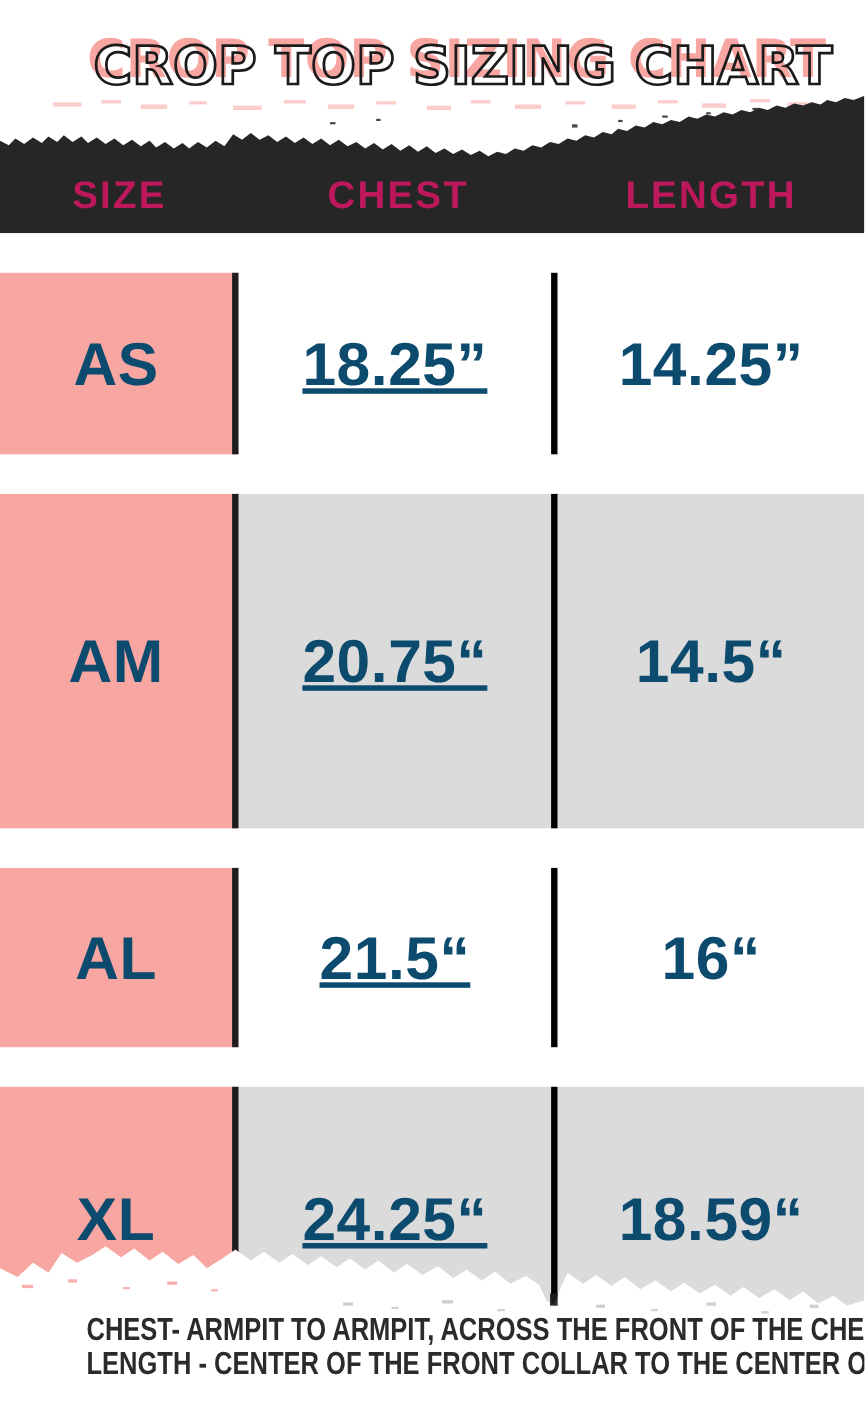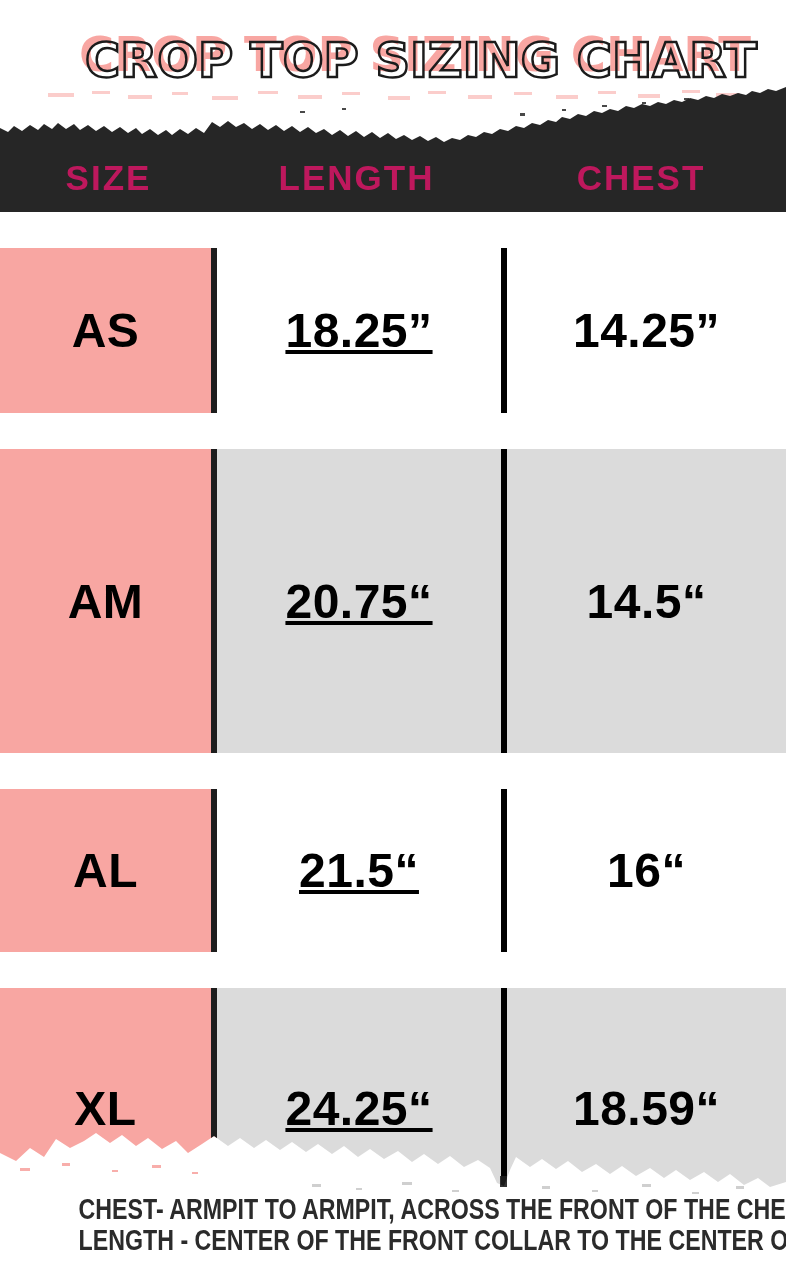--- a/index.html
+++ b/index.html
@@ -45,21 +45,21 @@
     position:absolute;top:212px;left:0;width:786px;height:1000px;
     clip-path:polygon(0px 0px,786px 0px,786px 970px,770px 975px,758px 966px,744px 973px,730px 962px,718px 970px,704px 960px,690px 968px,676px 958px,664px 966px,650px 956px,636px 964px,622px 954px,610px 962px,596px 952px,582px 960px,568px 949px,556px 957px,542px 947px,530px 955px,516px 945px,510px 958px,504px 974px,497px 971px,490px 956px,478px 948px,464px 955px,450px 944px,438px 952px,424px 942px,412px 950px,398px 939px,384px 947px,370px 937px,358px 945px,344px 934px,332px 942px,318px 932px,306px 940px,292px 930px,280px 938px,266px 928px,254px 936px,240px 926px,228px 934px,214px 924px,202px 932px,188px 941px,176px 929px,162px 937px,148px 926px,136px 934px,122px 923px,110px 931px,96px 921px,84px 929px,70px 936px,56px 927px,44px 945px,30px 936px,16px 949px,0px 941px);
   }
   .trow{display:flex;width:786px;}
   .trow.r1{height:201px;}
   .trow.r2{height:340px;}
   .trow.r3{height:199px;}
   .trow.r4{height:276px;}
   .cell{
     display:flex;align-items:center;justify-content:center;
-    font-size:48px;font-weight:700;color:#000000;letter-spacing:0.5px;margin-top:36px;
+    font-size:55px;font-weight:700;color:#0c4a6e;letter-spacing:0.5px;margin-top:36px;
   }
   .cell.size{width:211px;background:#F8A6A2;border-right:6px solid #1d1d1d;}
   .cell.chest{width:284px;border-right:6px solid #000000;text-decoration:underline;}
   .cell.length{flex:1;}
   .bg-white{background:#ffffff;}
   .bg-gray{background:#DBDBDB;}
 
   
   .bottom-specks{position:absolute;top:1160px;left:0;}
 
@@ -114,22 +114,22 @@
         <rect x="642" y="17" width="4" height="2"></rect>
       <rect x="684" y="13" width="5" height="2"></rect>
         <rect x="722" y="11" width="4" height="2"></rect>
     </g>
 
     <path fill="#262626" d="M0,43 L8,47 L14,41 L22,46 L30,40 L38,45 L44,39 L52,44 L58,38 L66,44 L74,39 L80,45 L88,40 L96,46 L104,41 L112,47 L120,42 L128,48 L136,43 L142,49 L150,44 L158,50 L166,45 L172,50 L180,44 L188,49 L196,43 L204,48 L212,37 L220,42 L228,36 L236,42 L244,38 L252,44 L260,39 L268,45 L276,40 L284,46 L292,41 L300,47 L308,42 L316,48 L324,44 L332,50 L340,45 L348,51 L356,46 L364,52 L372,47 L380,53 L388,48 L396,54 L404,50 L412,55 L420,51 L428,56 L436,52 L444,57 L452,53 L460,55 L468,50 L476,52 L484,47 L492,49 L500,44 L508,46 L516,41 L524,43 L532,38 L540,40 L548,35 L556,37 L562,32 L570,34 L578,29 L586,31 L594,26 L602,28 L610,24 L618,26 L626,21 L634,23 L642,19 L650,21 L658,17 L666,19 L674,15 L682,17 L690,13 L698,15 L706,11 L714,13 L722,9 L730,11 L738,8 L746,10 L752,6 L760,8 L768,4 L776,6 L786,2 L786,127 L0,127 Z"></path>
   </svg>
 
   <div class="header-labels">
     <div class="hcell c1">SIZE</div>
+    <div class="hcell c2">CHEST</div>
     <div class="hcell c3">LENGTH</div>
-    <div class="hcell c2">CHEST</div>
   </div>
 
   <div class="table-wrap">
     <div class="trow r1">
       <div class="cell size">AS</div>
       <div class="cell chest bg-white">18.25”</div>
       <div class="cell length bg-white">14.25”</div>
     </div>
     <div class="trow r2">
       <div class="cell size">AM</div>

